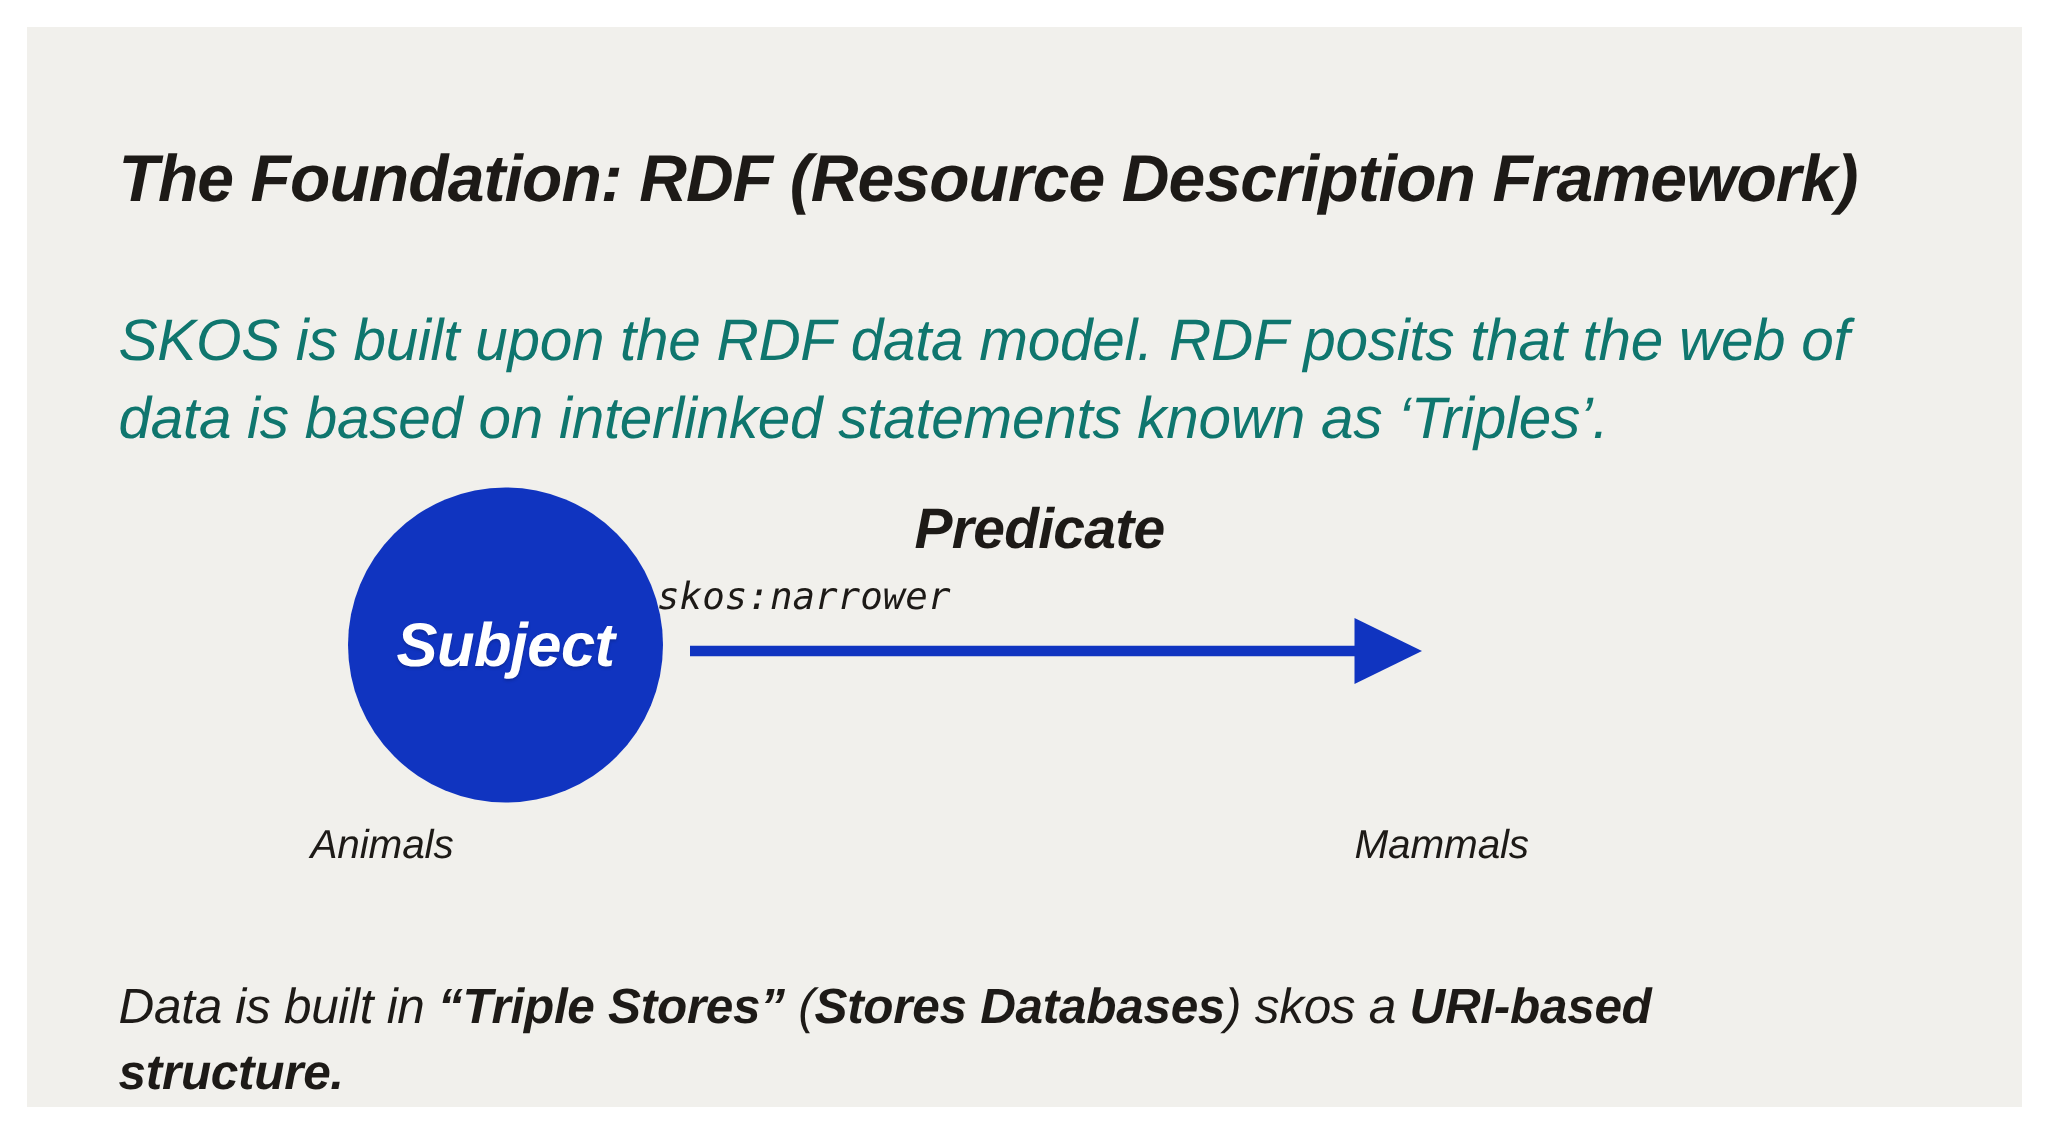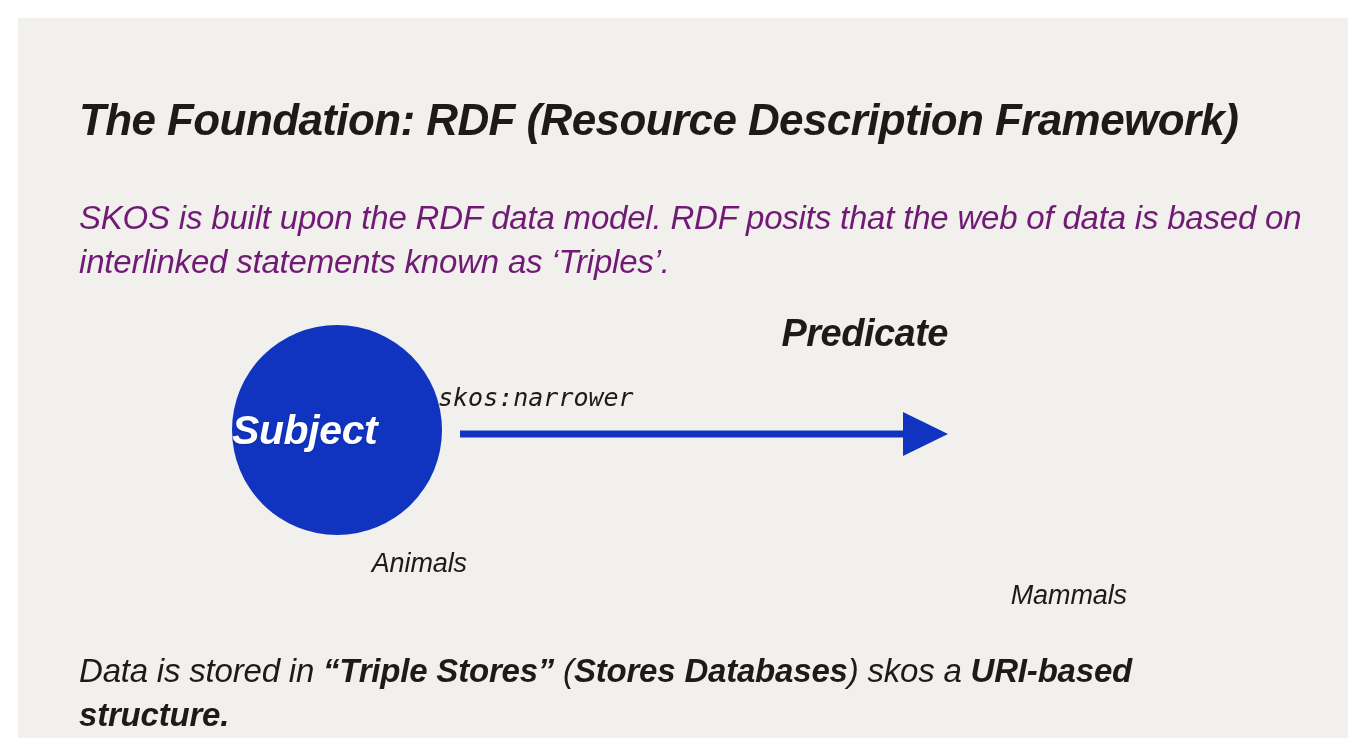--- a/index.html
+++ b/index.html
@@ -35,83 +35,83 @@
     color: #1d1a17;
     line-height: 1.12;
     white-space: nowrap;
   }
 
   #intro-paragraph {
     position: absolute;
     left: 61px;
     top: 145px;
     width: 1225px;
-    font-size: 33px;
+    font-size: 39px;
     font-weight: normal;
-    color: #701a75;
+    color: #0f766e;
     line-height: 1.34;
     letter-spacing: -0.2px;
   }
 
   #triple-diagram {
     position: absolute;
     left: 0px;
     top: 280px;
     width: 1330px;
     height: 300px;
   }
 
   .node-circle {
     position: absolute;
     width: 210px;
     height: 210px;
     border-radius: 50%;
     background: #1034c0;
     display: flex;
     align-items: center;
-    justify-content: flex-start;
+    justify-content: center;
   }
 
   .node-label {
     color: #ffffff;
     font-size: 41px;
     font-weight: bold;
     letter-spacing: -0.4px;
     text-shadow: 0 1px 2px rgba(0,0,0,0.18);
   }
 
   #subject-node { left: 214px; top: 27px; }
   #object-node  { left: 910px; top: 27px; }
 
   .node-caption {
     position: absolute;
     width: 260px;
-    text-align: right;
+    text-align: left;
     font-size: 27px;
     color: #1d1a17;
     letter-spacing: -0.1px;
   }
 
   #subject-caption { left: 189px; top: 250px; }
-  #object-caption  { left: 849px; top: 250px; margin-top: 32px; }
+  #object-caption  { left: 885px; top: 250px; }
 
   #predicate-arrow {
     position: absolute;
     left: 420px;
     top: 0px;
     width: 510px;
     height: 160px;
   }
 
   #predicate-title {
     position: absolute;
     left: 0;
-    top: 14px;
+    top: 34px;
     width: 510px;
-    text-align: right;
+    text-align: center;
     font-size: 38px;
     font-weight: bold;
     letter-spacing: -0.5px;
     color: #1d1a17;
   }
 
   #predicate-uri {
     position: absolute;
     left: 0;
     top: 85px;
@@ -172,15 +172,15 @@
         <polygon points="465,2 510,24 465,46" fill="#1034c0"></polygon>
       </svg>
 
     </div>
 
 
     <div id="object-caption" class="node-caption">Mammals</div>
 
   </div>
 
-  <p id="closing-paragraph"><span>Data is stored in </span><b>“Triple Stores”</b><span> (</span><b>Stores Databases</b><span>) skos a </span><b>URI-based structure.</b></p>
+  <p id="closing-paragraph"><span>Data is built in </span><b>“Triple Stores”</b><span> (</span><b>Stores Databases</b><span>) skos a </span><b>URI-based structure.</b></p>
 
 </div>
 
 </body></html>

